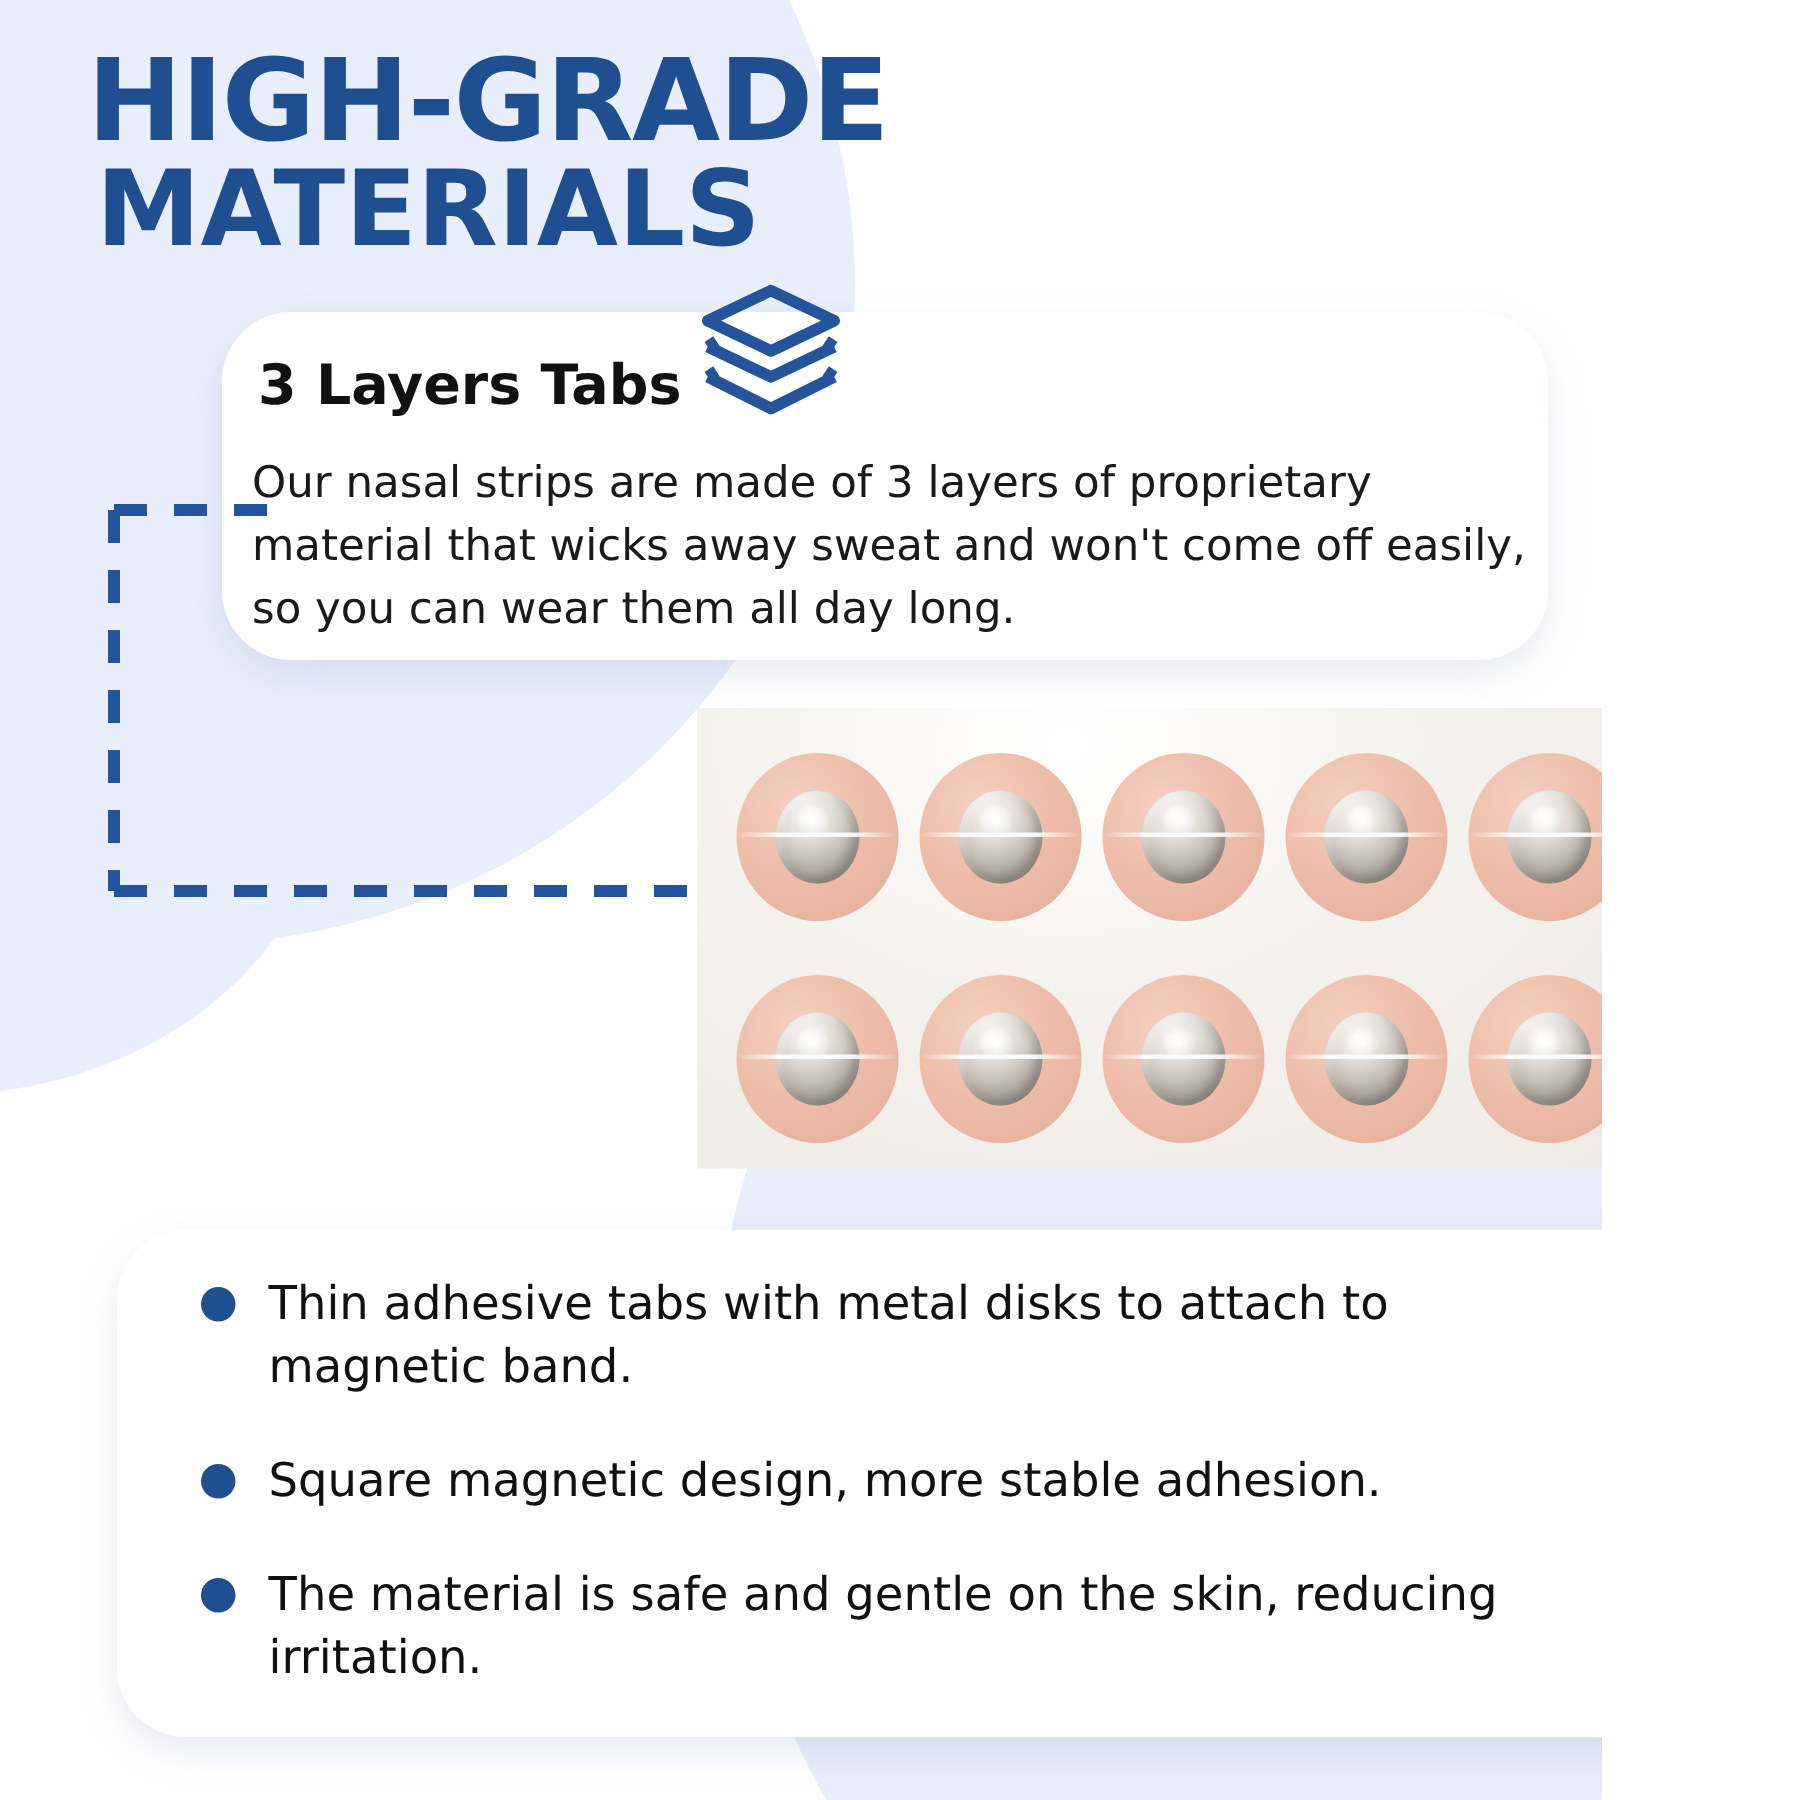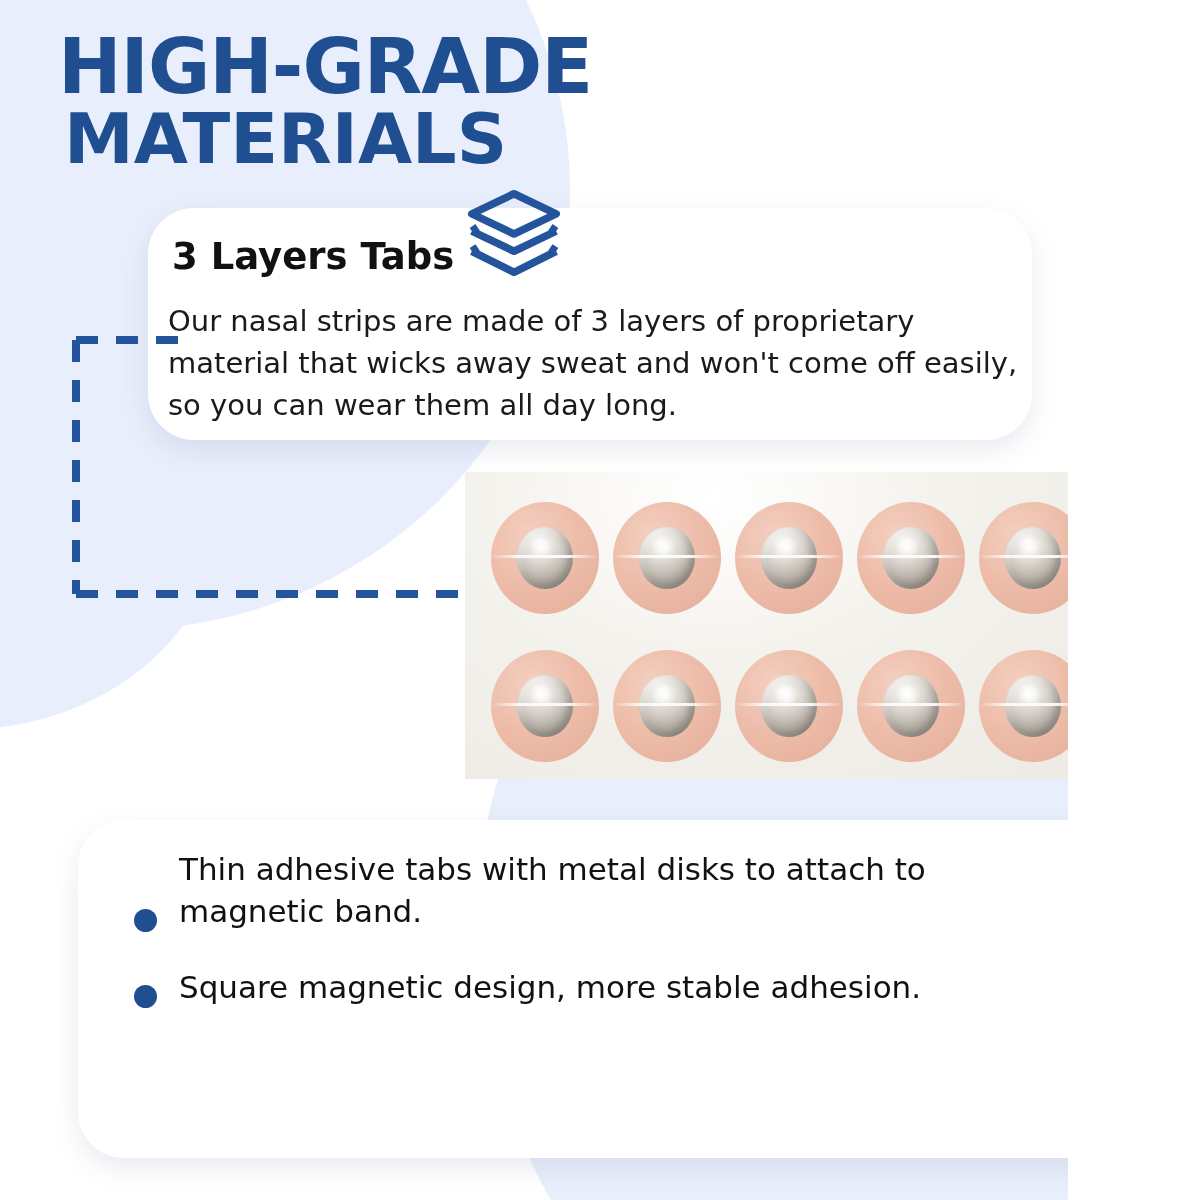--- a/index.html
+++ b/index.html
@@ -108,21 +108,21 @@
     box-shadow: inset -3px -4px 8px rgba(90,85,80,.5), inset 2px 3px 6px rgba(255,255,255,.7);
   }
   .disk::before{
     content:""; position:absolute; left:22%; top:16%; width:46%; height:34%;
     border-radius:50%;
     background:radial-gradient(circle, rgba(255,255,255,.95) 0%, rgba(255,255,255,0) 70%);
   }
 
   
   .bullets { position:absolute; left:134px; top:848px; width:900px; }
-  .bullet-row { display:flex; align-items:flex-end; margin-bottom:34px; }
+  .bullet-row { display:flex; align-items:flex-start; margin-bottom:34px; }
   .dot {
     width:23px; height:23px; border-radius:50%; background:#1f4f91;
     flex:0 0 auto; margin-top:10px; margin-right:22px;
   }
   .bullet-text { font-size:31px; line-height:42px; color:#111111; max-width:820px; }
 </style>
 </head>
 <body>
 
 <div id="stage">
@@ -201,15 +201,19 @@
 
   <div class="bullets">
     <div class="bullet-row">
       <span class="dot"></span>
       <span class="bullet-text">Thin adhesive tabs with metal disks to attach to magnetic band.</span>
     </div>
     <div class="bullet-row">
       <span class="dot"></span>
       <span class="bullet-text">Square magnetic design, more stable adhesion.</span>
     </div>
+    <div class="bullet-row">
+      <span class="dot"></span>
+      <span class="bullet-text">The material is safe and gentle on the skin, reducing irritation.</span>
+    </div>
   </div>
 
 </div>
 
 </body></html>

